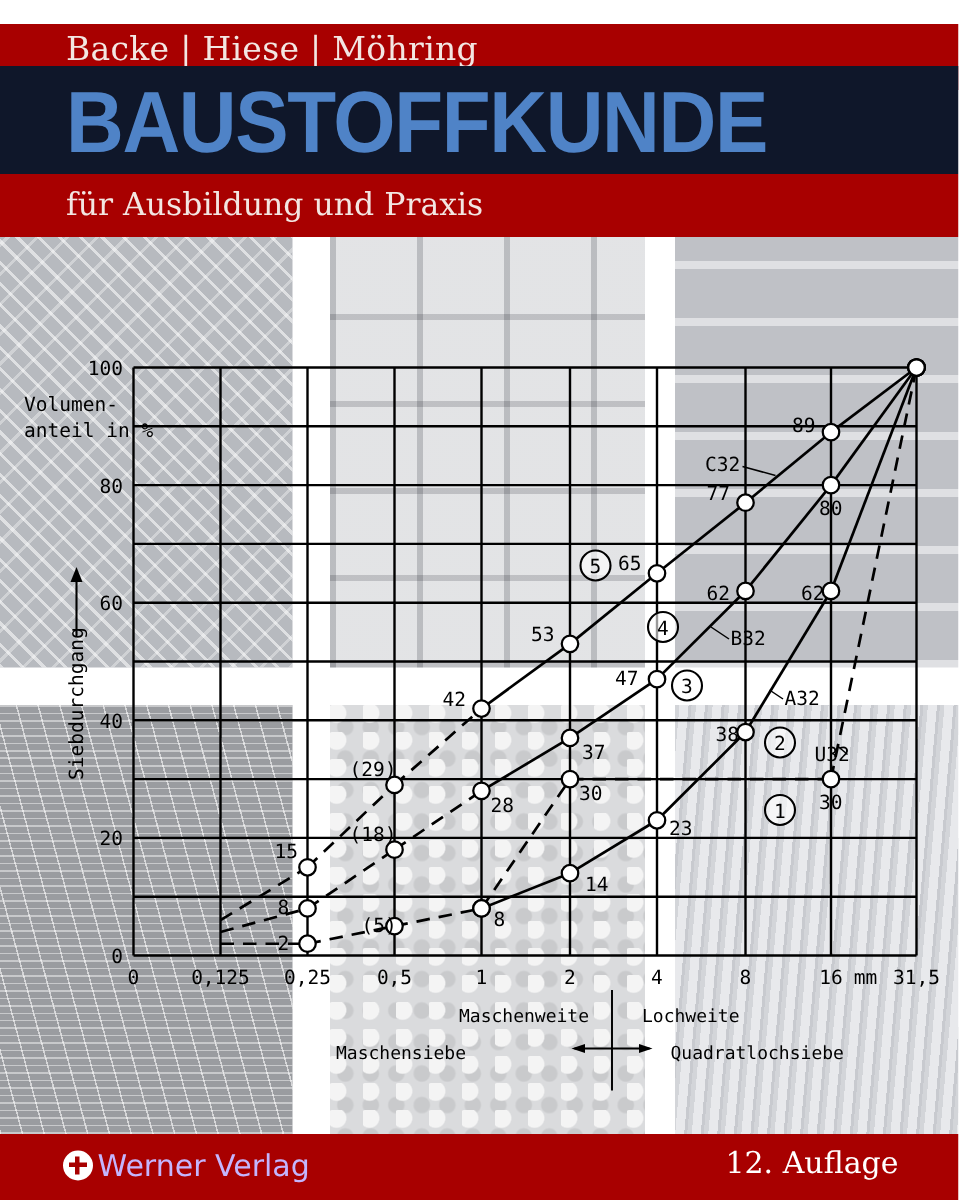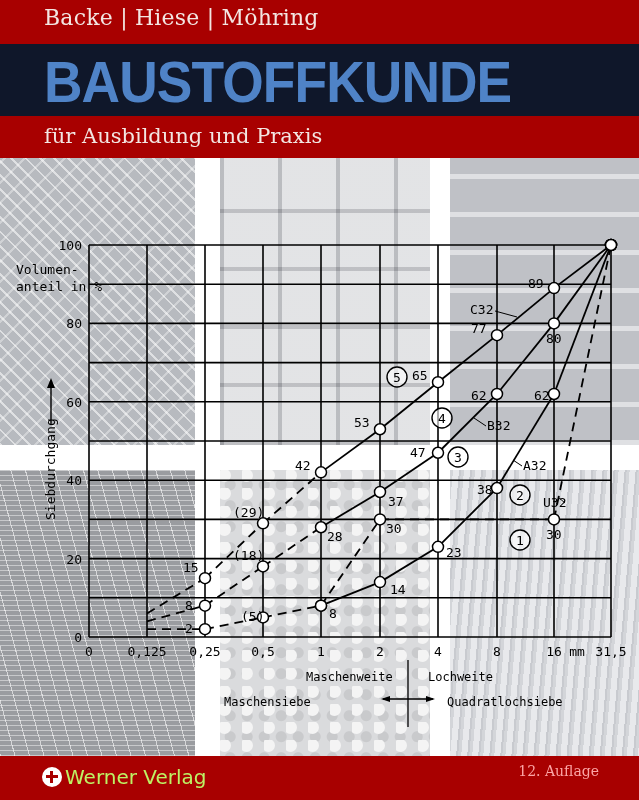--- a/index.html
+++ b/index.html
@@ -1,30 +1,30 @@
 <!DOCTYPE html>
 <html><head>
 <meta charset="utf-8">
 <style>
   html, body { margin:0; padding:0; }
   body { width:639px; height:800px; position:relative; overflow:hidden; background:#ffffff; font-family:"DejaVu Sans", sans-serif; }
   .band { position:absolute; left:0; width:639px; background:#a80000; color:#f3e6e2; }
-  #authors { top:0; height:44px; }
+  #authors { top:16px; height:44px; }
   #authors span { position:absolute; left:44px; top:5px; font-family:"DejaVu Serif", serif; font-size:22px; letter-spacing:0.2px; }
   #title-area { position:absolute; top:44px; left:0; width:639px; height:72px; background:#0f172a; }
   #title-area span { position:absolute; left:44px; top:4px; font-family:"Liberation Sans", sans-serif; font-weight:bold; font-size:58px; color:#4f83c7; transform:scaleX(0.92); transform-origin:left top; letter-spacing:-1px; }
   #subtitle { top:116px; height:42px;text-align:center; }
   #subtitle span { position:absolute; left:44px; top:8px; font-family:"DejaVu Serif", serif; font-size:21px; }
   #footer { top:756px; height:44px; }
-  #footer .pub { position:absolute; left:42px; top:9px; font-family:"DejaVu Sans", sans-serif; font-size:20px; color:#bef264; }
+  #footer .pub { position:absolute; left:42px; top:9px; font-family:"DejaVu Sans", sans-serif; font-size:20px; color:#c4b5fd; }
   #footer .pub .logo { display:inline-block; width:20px; height:20px; border-radius:50%; background:#ffffff; vertical-align:-3px; margin-right:3px; position:relative; }
   #footer .pub .logo::before { content:""; position:absolute; left:4px; top:4px; width:12px; height:12px; background:
       linear-gradient(#a80000,#a80000) 4px 0/3px 12px no-repeat,
       linear-gradient(#a80000,#a80000) 0 4px/12px 3px no-repeat; }
-  #footer .ed { position:absolute; right:40px; top:7px; font-family:"DejaVu Serif", serif; font-size:14px; color:#fca5a5; }
+  #footer .ed { position:absolute; right:40px; top:7px; font-family:"DejaVu Serif", serif; font-size:20px; color:#ffffff; }
 
   .photo { position:absolute; }
   #p-metal { left:0; top:158px; width:195px; height:287px; background:
      repeating-linear-gradient(45deg, rgba(255,255,255,0.55) 0 2px, transparent 2px 10px),
      repeating-linear-gradient(-45deg, rgba(255,255,255,0.35) 0 2px, transparent 2px 14px), #b7babf; }
   #p-glass { left:220px; top:158px; width:210px; height:287px; background:
      repeating-linear-gradient(90deg, #c8c9cc 0 4px, #f3f3f4 4px 58px),
      repeating-linear-gradient(0deg, #c8c9cc 0 4px, #eeeff0 4px 58px); background-blend-mode:multiply; }
   #p-brick { left:450px; top:158px; width:189px; height:287px; background:
      repeating-linear-gradient(0deg, #dfe0e3 0 5px, #bfc1c6 5px 38px); }

